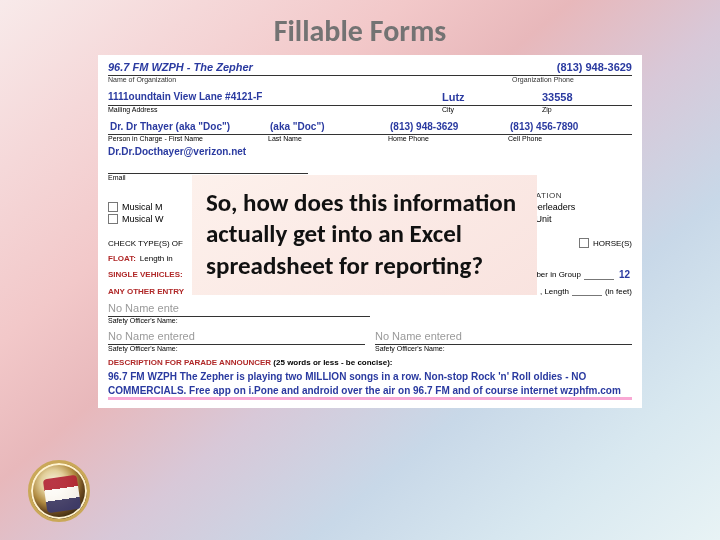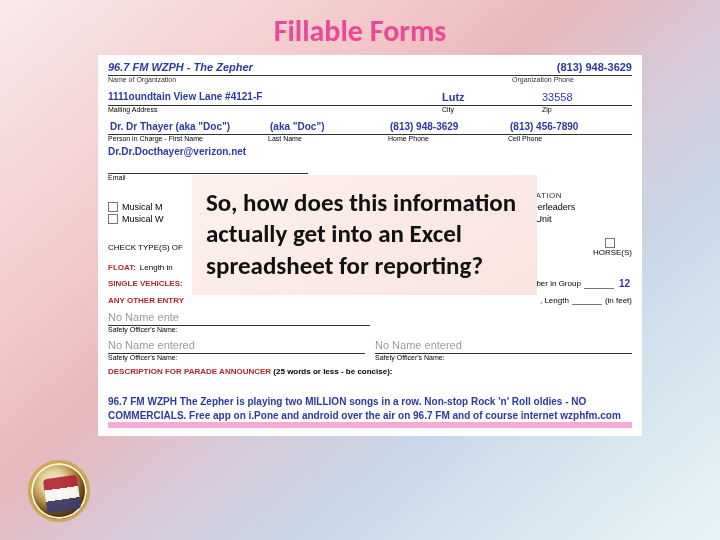--- a/index.html
+++ b/index.html
@@ -9,67 +9,67 @@
     overflow: hidden;
     font-family: Arial, sans-serif;
     background: linear-gradient(140deg, #f8eaea 0%, #f5d8d9 15%, #f2c8c9 30%, #e8b8bb 42%, #d8c8d8 55%, #c8d8e8 70%, #d8e8f0 85%, #e8f3f5 100%);
     position: relative;
   }
   .title {
     text-align: center;
     font-size: 30px;
     font-weight: bold;
     font-family: Calibri, Arial, sans-serif;
-    color: #ec4899;
+    color: #737373;
     padding: 12px 0 6px 0;
   }
   .form-area {
     background: #fff;
     margin: 0 78px 0 98px;
     padding: 4px 10px 8px 10px;
     font-size: 9px;
     position: relative;
   }
   .top-row { display: flex; border-bottom: 1px solid #333; }
   .top-left { flex: 1; color: #2a3aa0; font-weight: bold; font-size: 11px; padding: 2px 0; font-style: italic; }
   .top-right { width: 120px; text-align: right; color: #2a3aa0; font-weight: bold; font-size: 11px; padding: 2px 0; }
   .label-row { display: flex; font-size: 7px; color: #333; }
   .lbl-l { flex: 1; }
   .lbl-r { width: 120px; }
   .addr-row { display: flex; margin-top: 6px; border-bottom: 1px solid #333; }
   .addr-l { flex: 1; color: #2a3aa0; font-weight: bold; font-size: 10px; padding: 2px 0; }
   .addr-m { width: 100px; color: #2a3aa0; font-weight: bold; font-size: 11px; padding: 2px 0; border-left: 0px; }
-  .addr-r { width: 90px; color: #2a3aa0; font-weight: normal; font-size: 11px; padding: 2px 0; }
+  .addr-r { width: 90px; color: #2a3aa0; font-weight: bold; font-size: 11px; padding: 2px 0; }
   .lbl-3 { display: flex; font-size: 7px; }
   .p3a { flex: 1; } .p3b { width: 100px; } .p3c { width: 90px; }
   .person-row { display: flex; margin-top: 6px; border-bottom: 1px solid #333; }
   .pcol { color: #2a3aa0; font-weight: bold; font-size: 10px; padding: 2px 2px; }
   .pf { width: 160px; } .pl { width: 120px; } .ph1 { width: 120px; } .ph2 { flex:1; }
   .lbl-4 { display: flex; font-size: 7px; }
   .email-row { margin-top: 4px; }
   .email-val { display:inline-block; color: #2a3aa0; font-weight: bold; font-size: 10px; border-bottom: 1px solid #333; min-width: 200px; padding-bottom:16px;}
   .email-lbl { font-size: 7px; }
   .mid-gap { height: 10px; }
   .music-head { text-align: right; font-size: 8px; font-weight: normal; color: #333; padding-right: 70px; letter-spacing: 0.5px;}
   .music-row { display: flex; font-size: 9px; align-items: center; margin: 2px 0; }
   .cbx { width: 10px; height: 10px; border: 1px solid #777; margin-right: 4px; display:inline-block; flex-shrink:0;}
   .music-l { width: 90px; }
   .music-fill { flex: 1; }
   .music-r { display:flex; align-items:center; width: 150px; }
   .check-row { font-size: 8px; margin-top: 14px; display:flex; align-items:center;}
-  .horse { display:flex; align-items:center;flex-direction:column; }
+  .horse { display:flex; align-items:center; }
   .float-row, .sv-row, .aoe-row { display:flex; font-size: 8px; margin-top: 6px; align-items:center;}
   .redish { color: #b02828; font-weight: bold; font-size: 8px; }
   .small-line { width: 30px; border-bottom: 1px solid #777; display:inline-block; height:10px; margin: 0 3px;}
   .sig-row { display:flex; margin-top: 4px;}
   .sig-half { flex:1; }
   .sig-val { color: #9a9a9a; font-size: 11px; border-bottom: 1px solid #333; padding: 2px 0;}
   .sig-lbl { font-size: 7px; }
   .desc-row { font-size: 8px; margin-top: 6px;}
-  .desc-text { color: #2a3aa0; font-weight: bold; font-size: 10px; border-bottom: 6px solid #f9a8d4; margin-top: 19px; line-height: 1.35;}
+  .desc-text { color: #2a3aa0; font-weight: bold; font-size: 10px; border-bottom: 3px solid #f9a8d4; margin-top: 3px; line-height: 1.35;}
 
   .overlay {
     position: absolute;
     left: 192px;
     top: 175px;
     width: 345px;
     background: linear-gradient(145deg, #fdf1ec, #f9e3df);
     padding: 12px 16px 14px 14px;
     font-family: Calibri, Arial, sans-serif;
     font-size: 25px;

